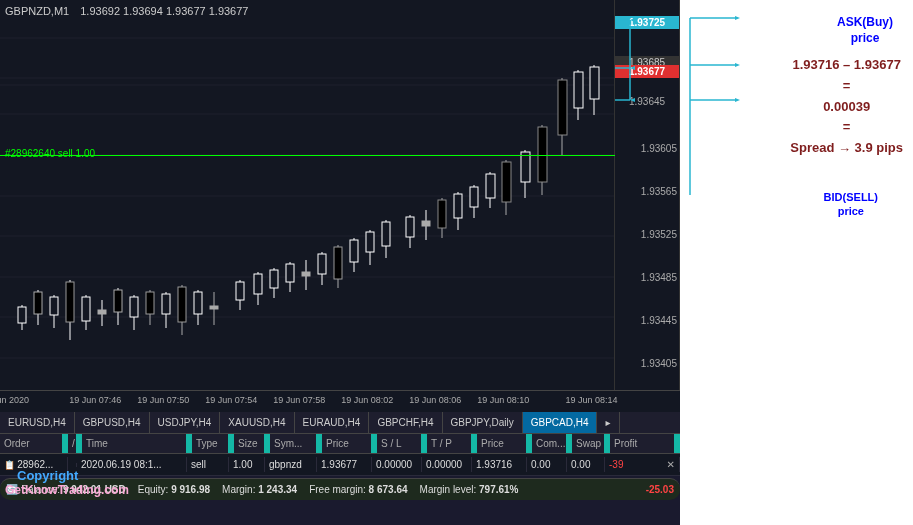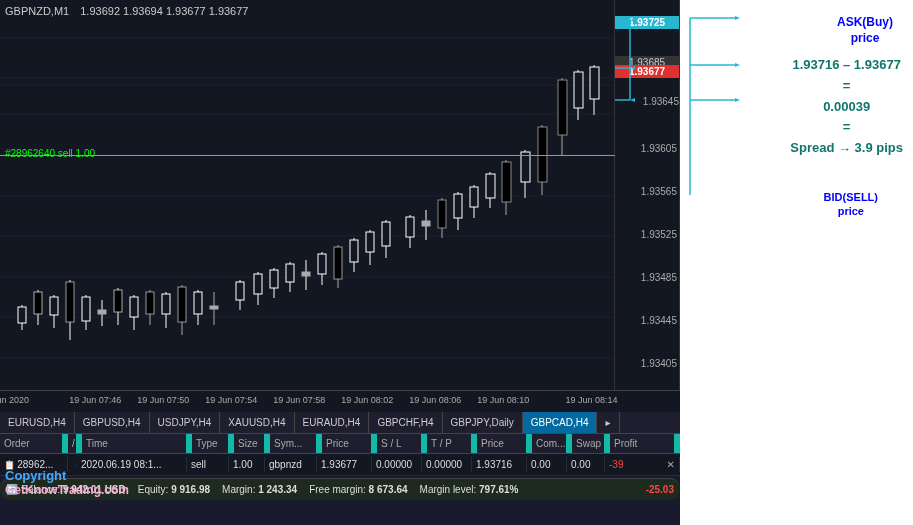--- a/index.html
+++ b/index.html
@@ -161,20 +161,21 @@
     .copyright-section {
       position: absolute;
       top: 468px; left: 5px;
       z-index: 20;
     }
 
     .copyright-text {
       color: #4af;
       font-size: 13px;
       font-weight: bold;
+      margin-left: 12px;
     }
 
     .copyright-site {
       color: #f9a8d4;
       font-size: 12px;
       font-weight: bold;
     }
 
     
     .right-panel {
@@ -201,21 +202,21 @@
       color: #00f;
       font-size: 11px;
       font-weight: bold;
       text-align: center;
       line-height: 1.3;
     }
 
     .spread-calc {
       position: absolute;
       top: 55px; right: 10px;
-      color: #0f766e;
+      color: #7f1d1d;
       font-size: 13px;
       font-weight: bold;
       text-align: center;
       line-height: 1.6;
     }
 
     
     .chart-svg {
       position: absolute;
       top: 20px; left: 0;
@@ -375,21 +376,21 @@
   <div class="sell-label">#28962640 sell 1.00</div>
 
   <div class="y-axis">
 
     <div style="position:absolute;top:16px;left:0;right:0;background:#29b6d0;color:#fff;font-size:10px;font-weight:bold;text-align:center;padding:1px 0;">1.93725</div>
 
     <div style="position:absolute;top:56px;left:0;right:0;background:#333;color:#ccc;font-size:10px;text-align:center;padding:1px 0;text-decoration:underline;">1.93685</div>
 
     <div style="position:absolute;top:65px;left:0;right:0;background:#e03030;color:#fff;font-size:10px;font-weight:bold;text-align:center;padding:1px 0;">1.93677</div>
 
-    <div style="position:absolute;top:95px;left:0;right:0;color:#aaa;font-size:10px;text-align:right;padding:1px 0;">1.93645</div>
+    <div style="position:absolute;top:95px;left:0;right:0;color:#aaa;font-size:10px;text-align:center;padding:1px 0;">1.93645</div>
 
     <div class="y-label" style="top:38%;">1.93605</div>
     <div class="y-label" style="top:49%;">1.93565</div>
     <div class="y-label" style="top:60%;">1.93525</div>
     <div class="y-label" style="top:71%;">1.93485</div>
     <div class="y-label" style="top:82%;">1.93445</div>
     <div class="y-label" style="top:93%;">1.93405</div>
   </div>
 
   <svg class="bracket-svg">

